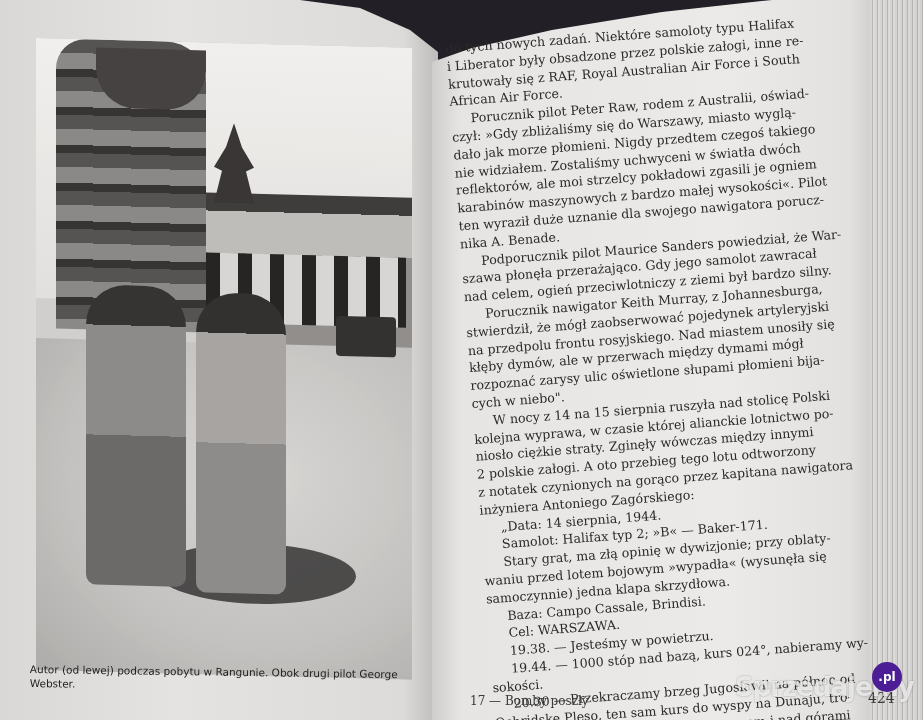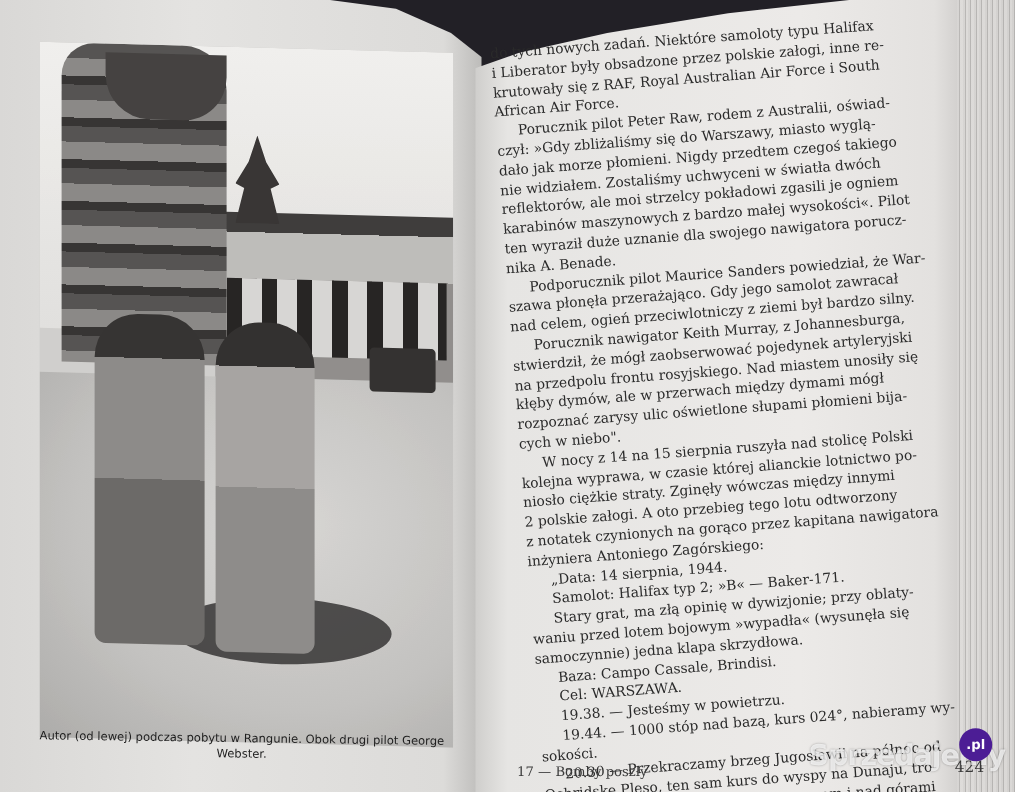--- a/index.html
+++ b/index.html
@@ -11,21 +11,20 @@
   .dark-gap {
     position: absolute; left: 0; top: 0; width: 923px; height: 720px;
     background: #222026;
   }
   
   .left-page {
     position: absolute; left: 0; top: 0; width: 438px; height: 720px;
     background: linear-gradient(90deg, #d9d8d6 0%, #e4e3e1 40%, #dcdbd9 92%, #bdbcba 100%);
     border-top-right-radius: 0 0;
     clip-path: polygon(0 0, 300px 0, 360px 8px, 410px 30px, 438px 52px, 438px 720px, 0 720px);
-    text-align: center;
   }
   .photo {
     position: absolute; left: 36px; top: 38px; width: 376px; height: 632px;
     background: #c9c8c6; overflow: hidden;
     transform: skewY(1.5deg);
     transform-origin: top left;
     filter: contrast(1.1);
   }
   .photo .sky { position:absolute; left:0; top:0; width:100%; height:260px;
     background: linear-gradient(180deg,#e6e5e3 0%, #d8d7d5 100%); }

